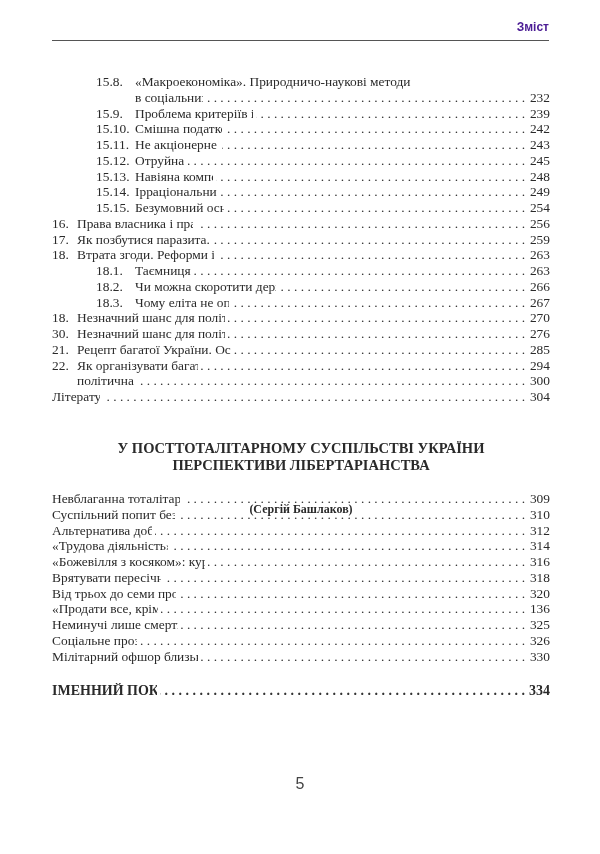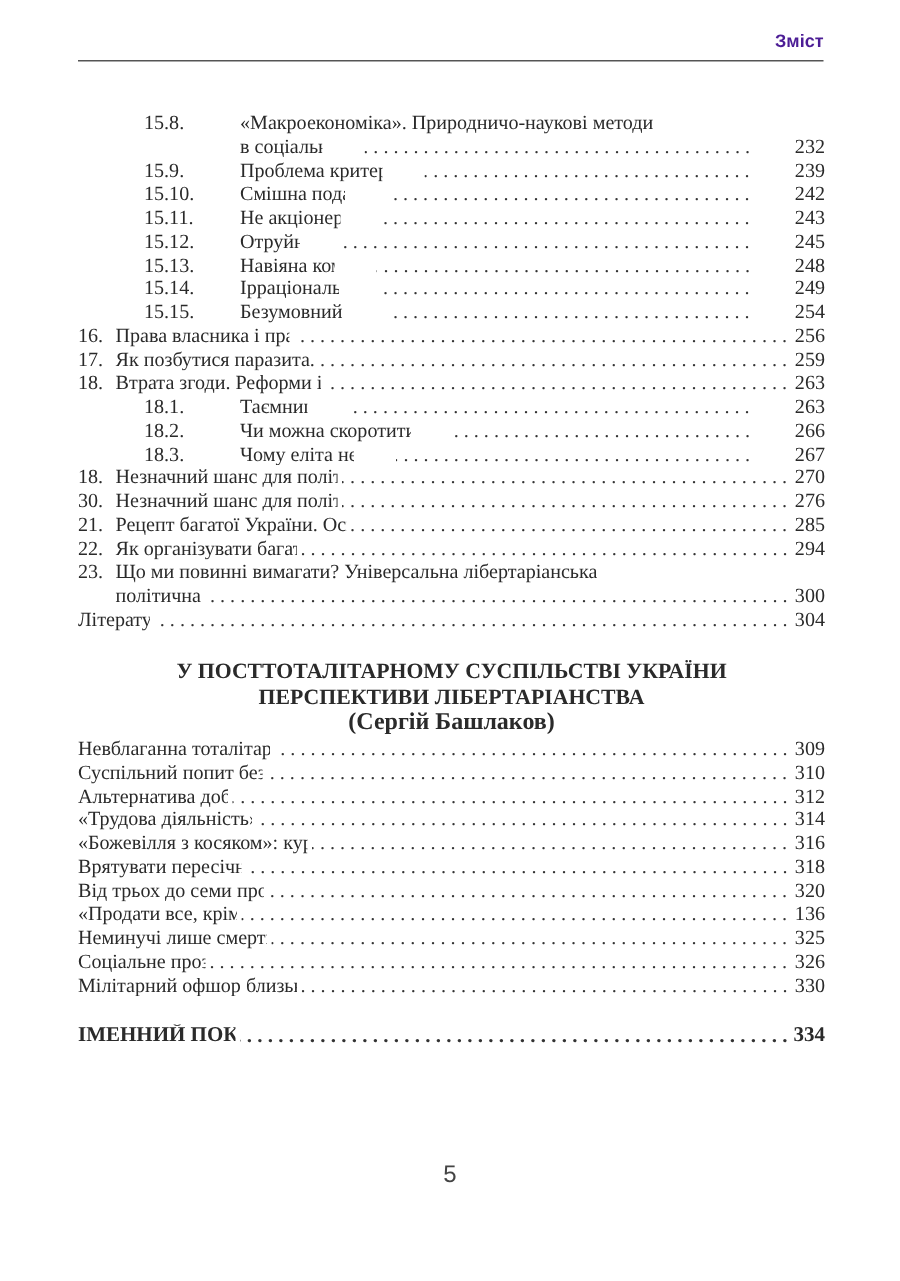--- a/index.html
+++ b/index.html
@@ -13,39 +13,39 @@
     font-weight: bold; font-size: 12px; color: #4c1d95;
   }
   .rule { position: absolute; top: 40px; left: 52px; width: 497px; height: 1px; background: #555; }
   .toc { position: absolute; left: 52px; width: 498px; }
   .row {
     position: relative; height: 15.75px; font-size: 13.4px; line-height: 15.75px;
     display: flex; align-items: baseline; white-space: nowrap;
   }
   .num { flex: 0 0 auto; }
   .lvl1 .num { width: 25px; font-family: Liberation Serif, serif; }
-  .lvl2 { padding-left: 44px; gap: 25px; }
+  .lvl2 { padding-left: 44px; }
   .lvl2 .num { width: 39px; }
   .lvl0 { padding-left: 0; }
   .title { flex: 0 1 auto; overflow: hidden; }
   .dots {
     flex: 1 1 auto; overflow: hidden; margin: 0 3px; letter-spacing: 0;
     color: #333;
   }
   .dots::after {
     content: ". . . . . . . . . . . . . . . . . . . . . . . . . . . . . . . . . . . . . . . . . . . . . . . . . . . . . . . . . . . . . . . . . . . . . . . . . . . . . . . . .";
     white-space: nowrap;
   }
   .dots { direction: rtl; text-align: left; }
   .page { flex: 0 0 auto; text-align: right; min-width: 22px; }
   .section-head {
     position: absolute; left: 52px; width: 498px; text-align: center;
     font-weight: bold; font-size: 14.5px; line-height: 17px; color: #2a2a2a;
   }
-  .section-head .sub { font-size: 16px; line-height: 15px; }
+  .section-head .sub { font-size: 12px; line-height: 15px; margin-top: 28px; }
   .index-row { font-weight: bold; font-size: 14px; }
   .folio {
     position: absolute; top: 775px; left: 0; width: 600px; text-align: center;
     font-family: "Liberation Sans", "DejaVu Sans", sans-serif; font-size: 16px; color: #444;
   }
 </style>
 </head>
 <body>
 
 <div class="running-head">Зміст</div>
@@ -156,24 +156,20 @@
       <span class="num">21.</span>
       <span class="title">Рецепт багатої України. Основа реальної стратегії</span>
       <span class="dots"></span>
       <span class="page">285</span>
     </div>
     <div class="row lvl1">
       <span class="num">22.</span>
       <span class="title">Як організувати багатство. Коаліції</span>
       <span class="dots"></span>
       <span class="page">294</span>
-    </div>
-    <div class="row lvl1">
-      <span class="num">23.</span>
-      <span class="title">Що ми повинні вимагати? Універсальна лібертаріанська</span>
     </div>
     <div class="row lvl1">
       <span class="num"></span>
       <span class="title">політична ідея</span>
       <span class="dots"></span>
       <span class="page">300</span>
     </div>
     <div class="row lvl0">
       <span class="title">Література</span>
       <span class="dots"></span>

